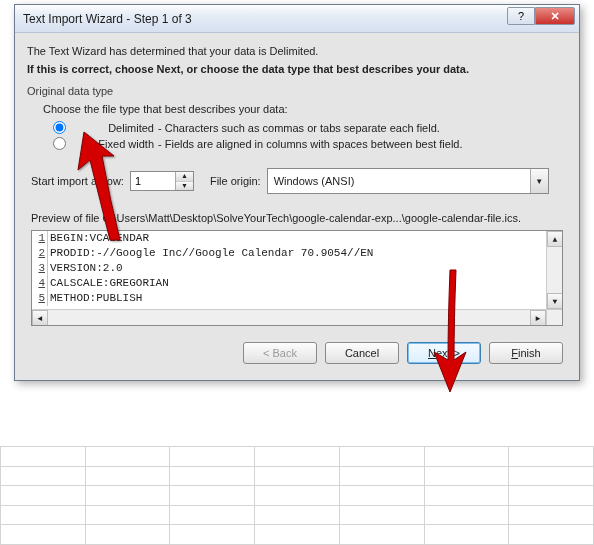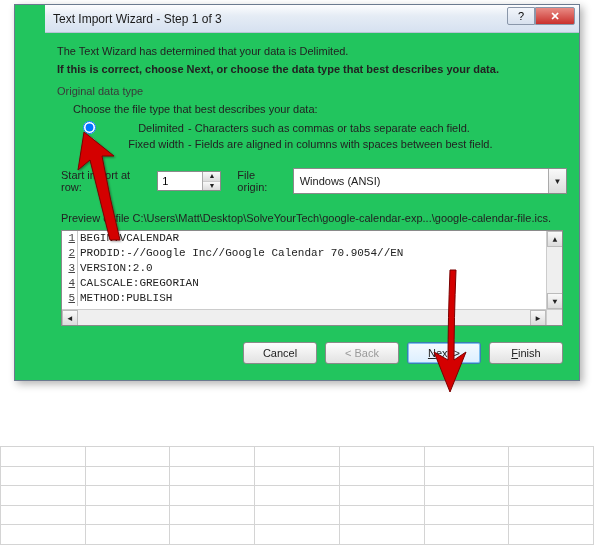--- a/index.html
+++ b/index.html
@@ -12,23 +12,22 @@
     height: 545px;
     position: relative;
     overflow: hidden;
   }
   .dialog {
     position: absolute;
     left: 14px;
     top: 4px;
     width: 566px;
     border: 1px solid #6b7a8f;
-    background: #22c55e;
+    background: #e5e5e5;
     box-shadow: 3px 3px 8px rgba(0,0,0,0.3);
-    padding-left: 30px;
   }
   .titlebar {
     height: 28px;
     background: linear-gradient(#fdfdfe, #e5ecf5 40%, #d6e1f0);
     border-bottom: 1px solid #b8c4d6;
     display: flex;
     align-items: center;
     padding-left: 8px;
     position: relative;
   }
@@ -294,22 +293,22 @@
         <div class="sbtn">▼</div>
       </div>
       <div class="hscroll">
         <div class="sbtn">◄</div>
         <div class="sbtn">►</div>
       </div>
       <div class="corner"></div>
     </div>
 
     <div class="button-row">
+      <div class="btn disabled">&lt; Back</div>
       <div class="btn">Cancel</div>
-      <div class="btn disabled">&lt; Back</div>
       <div class="btn focus">
           <span><span class="u">N</span>ext &gt;</span>
         </div>
       <div class="btn">
           <span><span class="u">F</span>inish</span>
         </div>
     </div>
   </div>
 </div>
 

